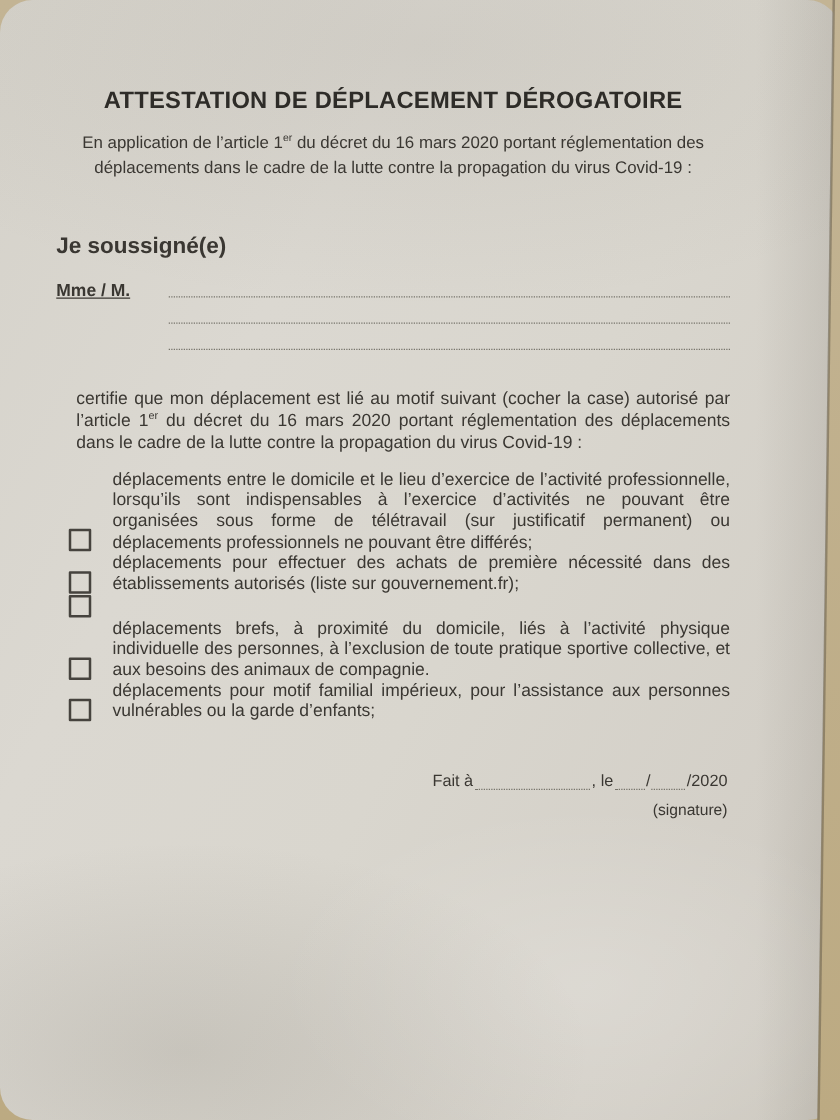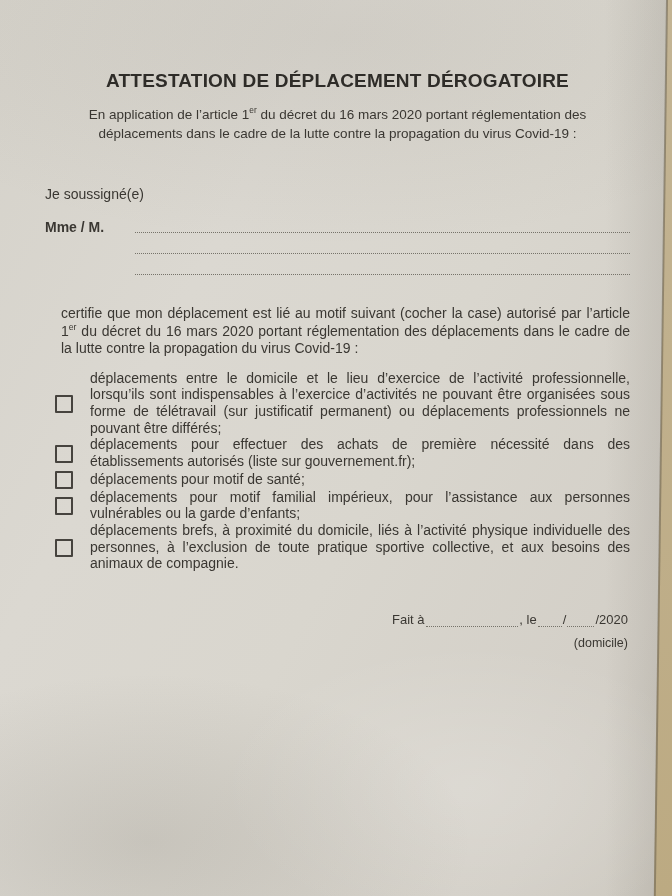--- a/index.html
+++ b/index.html
@@ -18,21 +18,22 @@
     position: absolute; inset: 0;
     clip-path: polygon(0 0, 667px 0, 654px 896px, 0 896px);
     background:
       radial-gradient(ellipse 500px 260px at 22% 94%, rgba(96,90,80,0.15), transparent 65%),
       radial-gradient(ellipse 420px 240px at 70% 88%, rgba(255,255,255,0.18), transparent 60%),
       radial-gradient(ellipse 700px 300px at 50% 4%, rgba(110,104,92,0.10), transparent 70%),
       linear-gradient(to right, rgba(0,0,0,0) 90%, rgba(80,74,64,0.14) 100%),
       linear-gradient(118deg, #d5d2ca 0%, #dbd8d1 30%, #d9d6ce 55%, #d3cfc7 85%, #cdc9c0 100%);
     color: #3a3732;
     box-sizing: border-box;
-    padding: 70px 42px 0 45px;
+    padding: 70px 88px 0 45px;
+    border-radius: 26px;
   }
   .paper-edge {
     position: absolute; left: 666px; top: 0;
     width: 2px; height: 896px;
     transform-origin: top left;
     transform: rotate(0.78deg);
     background: rgba(104,95,76,0.55);
   }
   h1.title {
     margin: 0;
@@ -45,46 +46,47 @@
   .subtitle {
     margin: 12px auto 0 auto;
     max-width: 530px;
     text-align: center;
     font-size: 13.5px;
     line-height: 1.45;
   }
   sup { font-size: 0.62em; vertical-align: super; }
 
   .fields { margin-top: 42px; }
-  .intro { font-weight: normal; font-size: 14px; }
+  .intro { font-weight: bold; font-size: 18px; }
   .frow { display: flex; align-items: flex-end; margin-top: 16px; }
   .frow .flabel {
     flex: 0 0 90px;
     font-weight: bold; font-size: 14px;
     white-space: nowrap;
+    text-decoration: underline;
   }
   .dotline {
     flex: 1 1 auto;
     min-height: 14px;
     border-bottom: 1.5px dotted #76736a;
     margin-bottom: 2px;
     font-size: 13px;
   }
   .frow.extra { margin-top: 13px; padding-left: 90px; }
   .frow.extra .dotline { min-height: 5px; }
 
   .certify {
     margin: 28px 0 0 16px;
     font-size: 14px;
     line-height: 1.25;
     text-align: justify;
   }
 
   .reasons { margin-top: 12px; padding-left: 10px; }
-  .reason { display: flex; align-items: center; }
+  .reason { display: flex; align-items: flex-end; }
   .checkbox {
     flex: 0 0 auto;
     width: 14px; height: 14px;
     border: 2px solid #46433e;
     border-radius: 1px;
     margin: 1px 17px 0 0;
     background: transparent;
   }
   .reason-text {
     margin: 0;
@@ -143,43 +145,42 @@
         <p class="reason-text">déplacements entre le domicile et le lieu d’exercice de l’activité professionnelle, lorsqu’ils sont indispensables à l’exercice d’activités ne pouvant être organisées sous forme de télétravail (sur justificatif permanent) ou déplacements professionnels ne pouvant être différés;</p>
       </div>
 
       <div class="reason">
         <span class="checkbox"></span>
         <p class="reason-text">déplacements pour effectuer des achats de première nécessité dans des établissements autorisés (liste sur gouvernement.fr);</p>
       </div>
 
       <div class="reason">
         <span class="checkbox"></span>
-        <p class="reason-text">déplacements pour motif de santé;</p>
+      </div>
+
+      <div class="reason">
+        <span class="checkbox"></span>
+        <p class="reason-text">déplacements brefs, à proximité du domicile, liés à l’activité physique individuelle des personnes, à l’exclusion de toute pratique sportive collective, et aux besoins des animaux de compagnie.</p>
       </div>
 
       <div class="reason">
         <span class="checkbox"></span>
         <p class="reason-text">déplacements pour motif familial impérieux, pour l’assistance aux personnes vulnérables ou la garde d’enfants;</p>
-      </div>
-
-      <div class="reason">
-        <span class="checkbox"></span>
-        <p class="reason-text">déplacements brefs, à proximité du domicile, liés à l’activité physique individuelle des personnes, à l’exclusion de toute pratique sportive collective, et aux besoins des animaux de compagnie.</p>
       </div>
 
     </div>
 
     <div class="footer">
       <div class="fait-line">
         <span>Fait à</span>
         <span class="dotline seg place"></span>
         <span>, le</span>
         <span class="dotline seg day"></span>
         <span>/</span>
         <span class="dotline seg month"></span>
         <span>/2020</span>
       </div>
-      <div class="signature">(domicile)</div>
+      <div class="signature">(signature)</div>
     </div>
 
   </div>
   <div class="paper-edge"></div>
 </div>
 
 </body></html>

